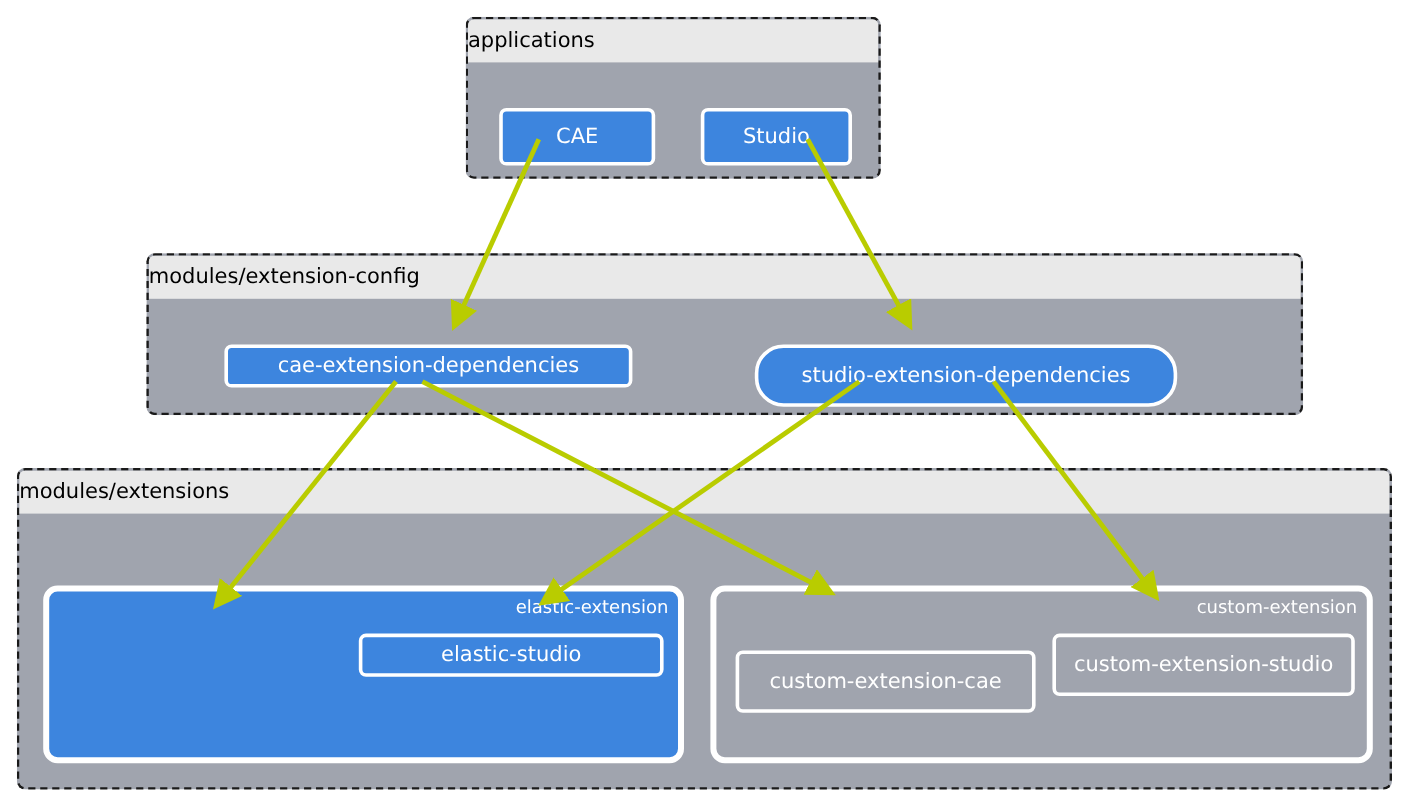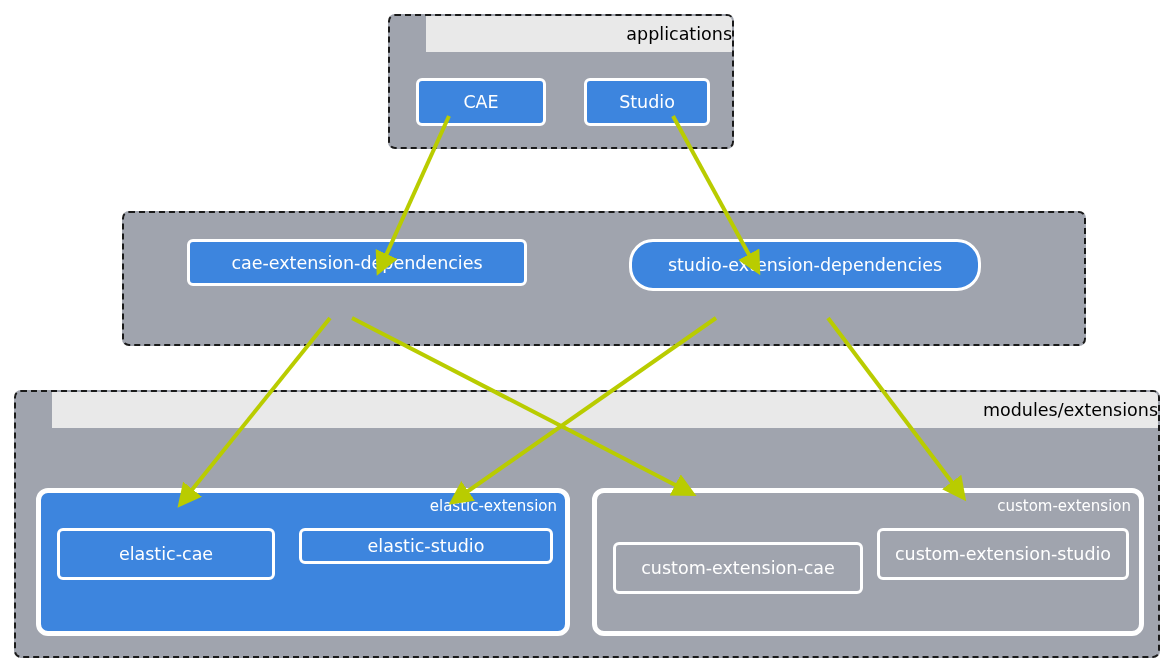--- a/index.html
+++ b/index.html
@@ -19,40 +19,40 @@
     border-radius:7px;
     background:#a0a4ae;
     overflow:hidden;
   }
   .group-title{
     height:36px;
     background:#e9e9e9;
     color:#000000;
     font-size:17.5px;
     line-height:36px;
-    text-align:right;
+    text-align:left;
     white-space:nowrap;
-    margin-left:36px;
   }
   .group-body{position:relative;width:100%;}
 
   
   .node{
     position:absolute;
     box-sizing:border-box;
     border:3px solid #ffffff;
     border-radius:6px;
     background:#3d85de;
     color:#ffffff;
     font-size:17.5px;
     display:flex;
     align-items:center;
     justify-content:center;
     text-align:center;
     white-space:nowrap;
+    margin-top:12px;
   }
 
   
   .nodebox{
     position:absolute;
     box-sizing:border-box;
     border:5px solid #ffffff;
     border-radius:12px;
     background:#3d85de;
   }
@@ -89,33 +89,33 @@
 
   <div class="group" style="left:388px;top:14px;width:346px;height:135px;">
     <div class="group-title">applications</div>
     <div class="group-body" style="height:95px;">
       <div class="node" style="left:26px;top:26px;width:130px;height:48px;">CAE</div>
       <div class="node" style="left:194px;top:26px;width:126px;height:48px;">Studio</div>
     </div>
   </div>
 
   <div class="group" style="left:122px;top:211px;width:964px;height:135px;">
+    <div class="group-title">modules/extension-config</div>
     <div class="group-body" style="height:95px;">
-      <div class="node" style="left:63px;top:26px;width:340px;height:47px;">cae-extension-dependencies</div>
+      <div class="node" style="left:63px;top:26px;width:340px;height:36px;">cae-extension-dependencies</div>
       <div class="node" style="left:505px;top:26px;width:352px;height:52px;border-radius:24px;">studio-extension-dependencies</div>
     </div>
   </div>
 
   <div class="group" style="left:14px;top:390px;width:1146px;height:268px;">
     <div class="group-title">modules/extensions</div>
     <div class="group-body" style="height:228px;">
 
       <div class="nodebox" style="left:20px;top:60px;width:534px;height:148px;">
         <div class="nodebox-caption">elastic-extension</div>
-        <div class="child" style="left:16px;top:35px;width:218px;height:52px;">elastic-cae</div>
         <div class="child" style="left:258px;top:35px;width:254px;height:36px;">elastic-studio</div>
       </div>
 
       <div class="nodebox plain" style="left:576px;top:60px;width:552px;height:148px;">
         <div class="nodebox-caption">custom-extension</div>
         <div class="child" style="left:16px;top:35px;width:250px;height:52px;margin-top:14px;">custom-extension-cae</div>
         <div class="child" style="left:280px;top:35px;width:252px;height:52px;">custom-extension-studio</div>
       </div>
 
     </div>

